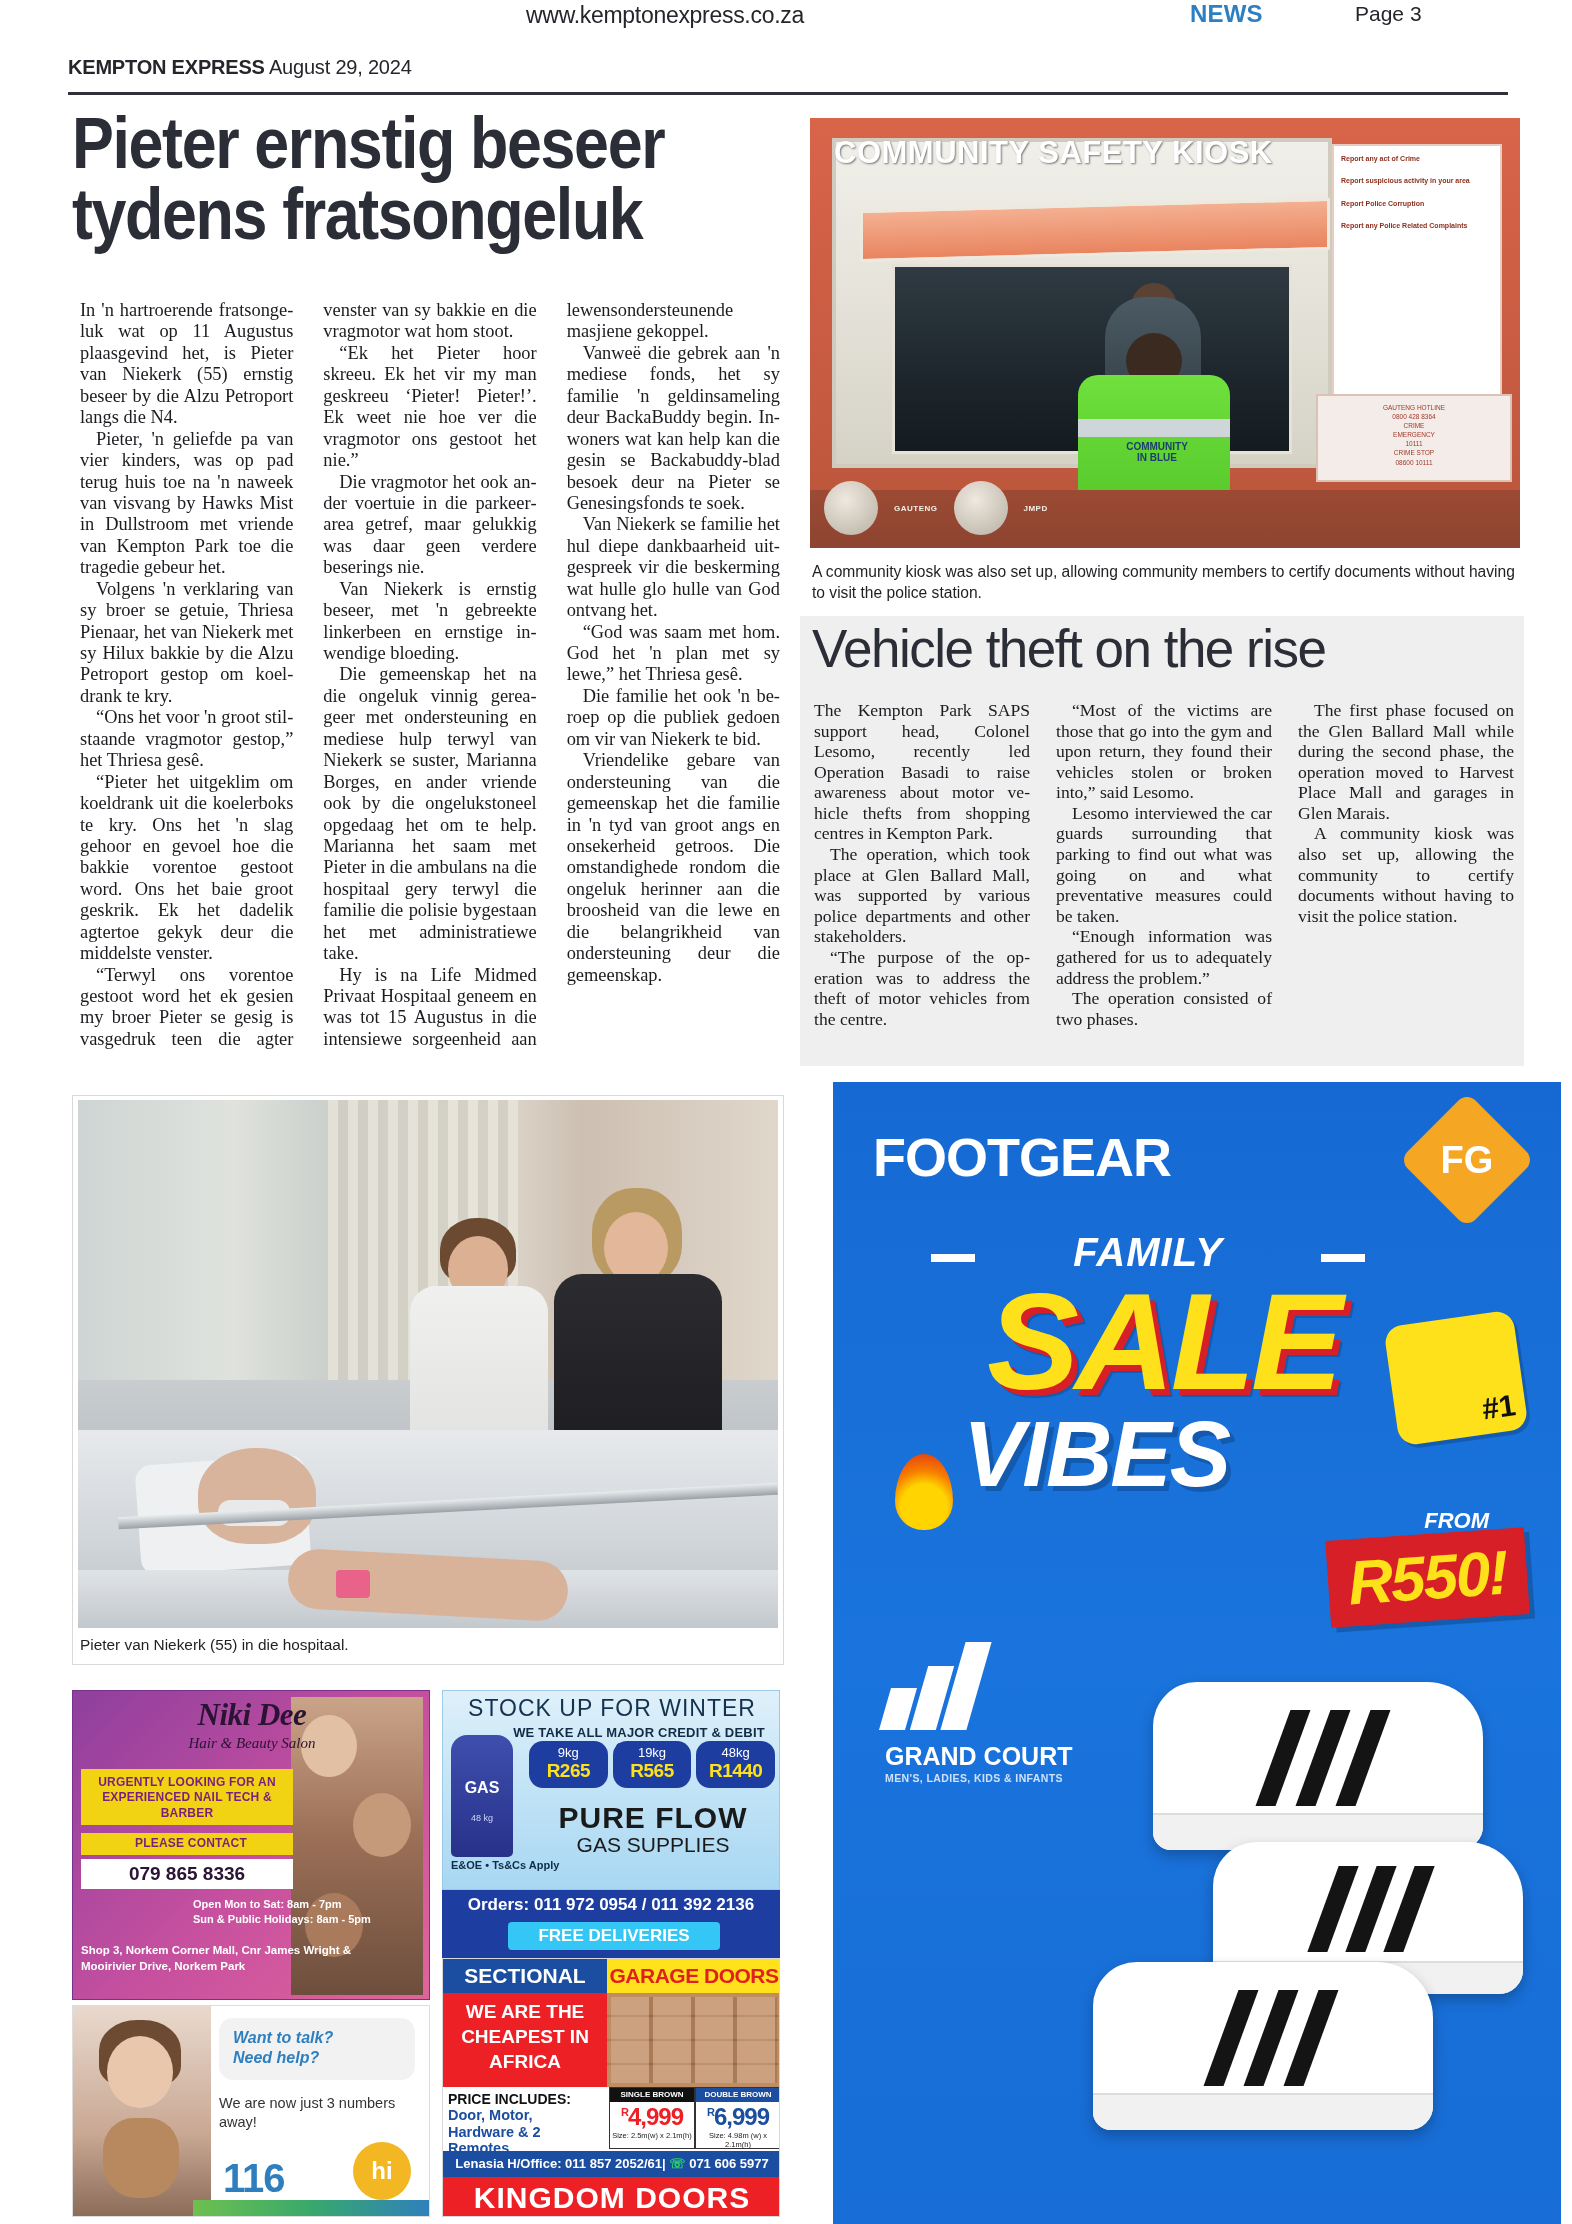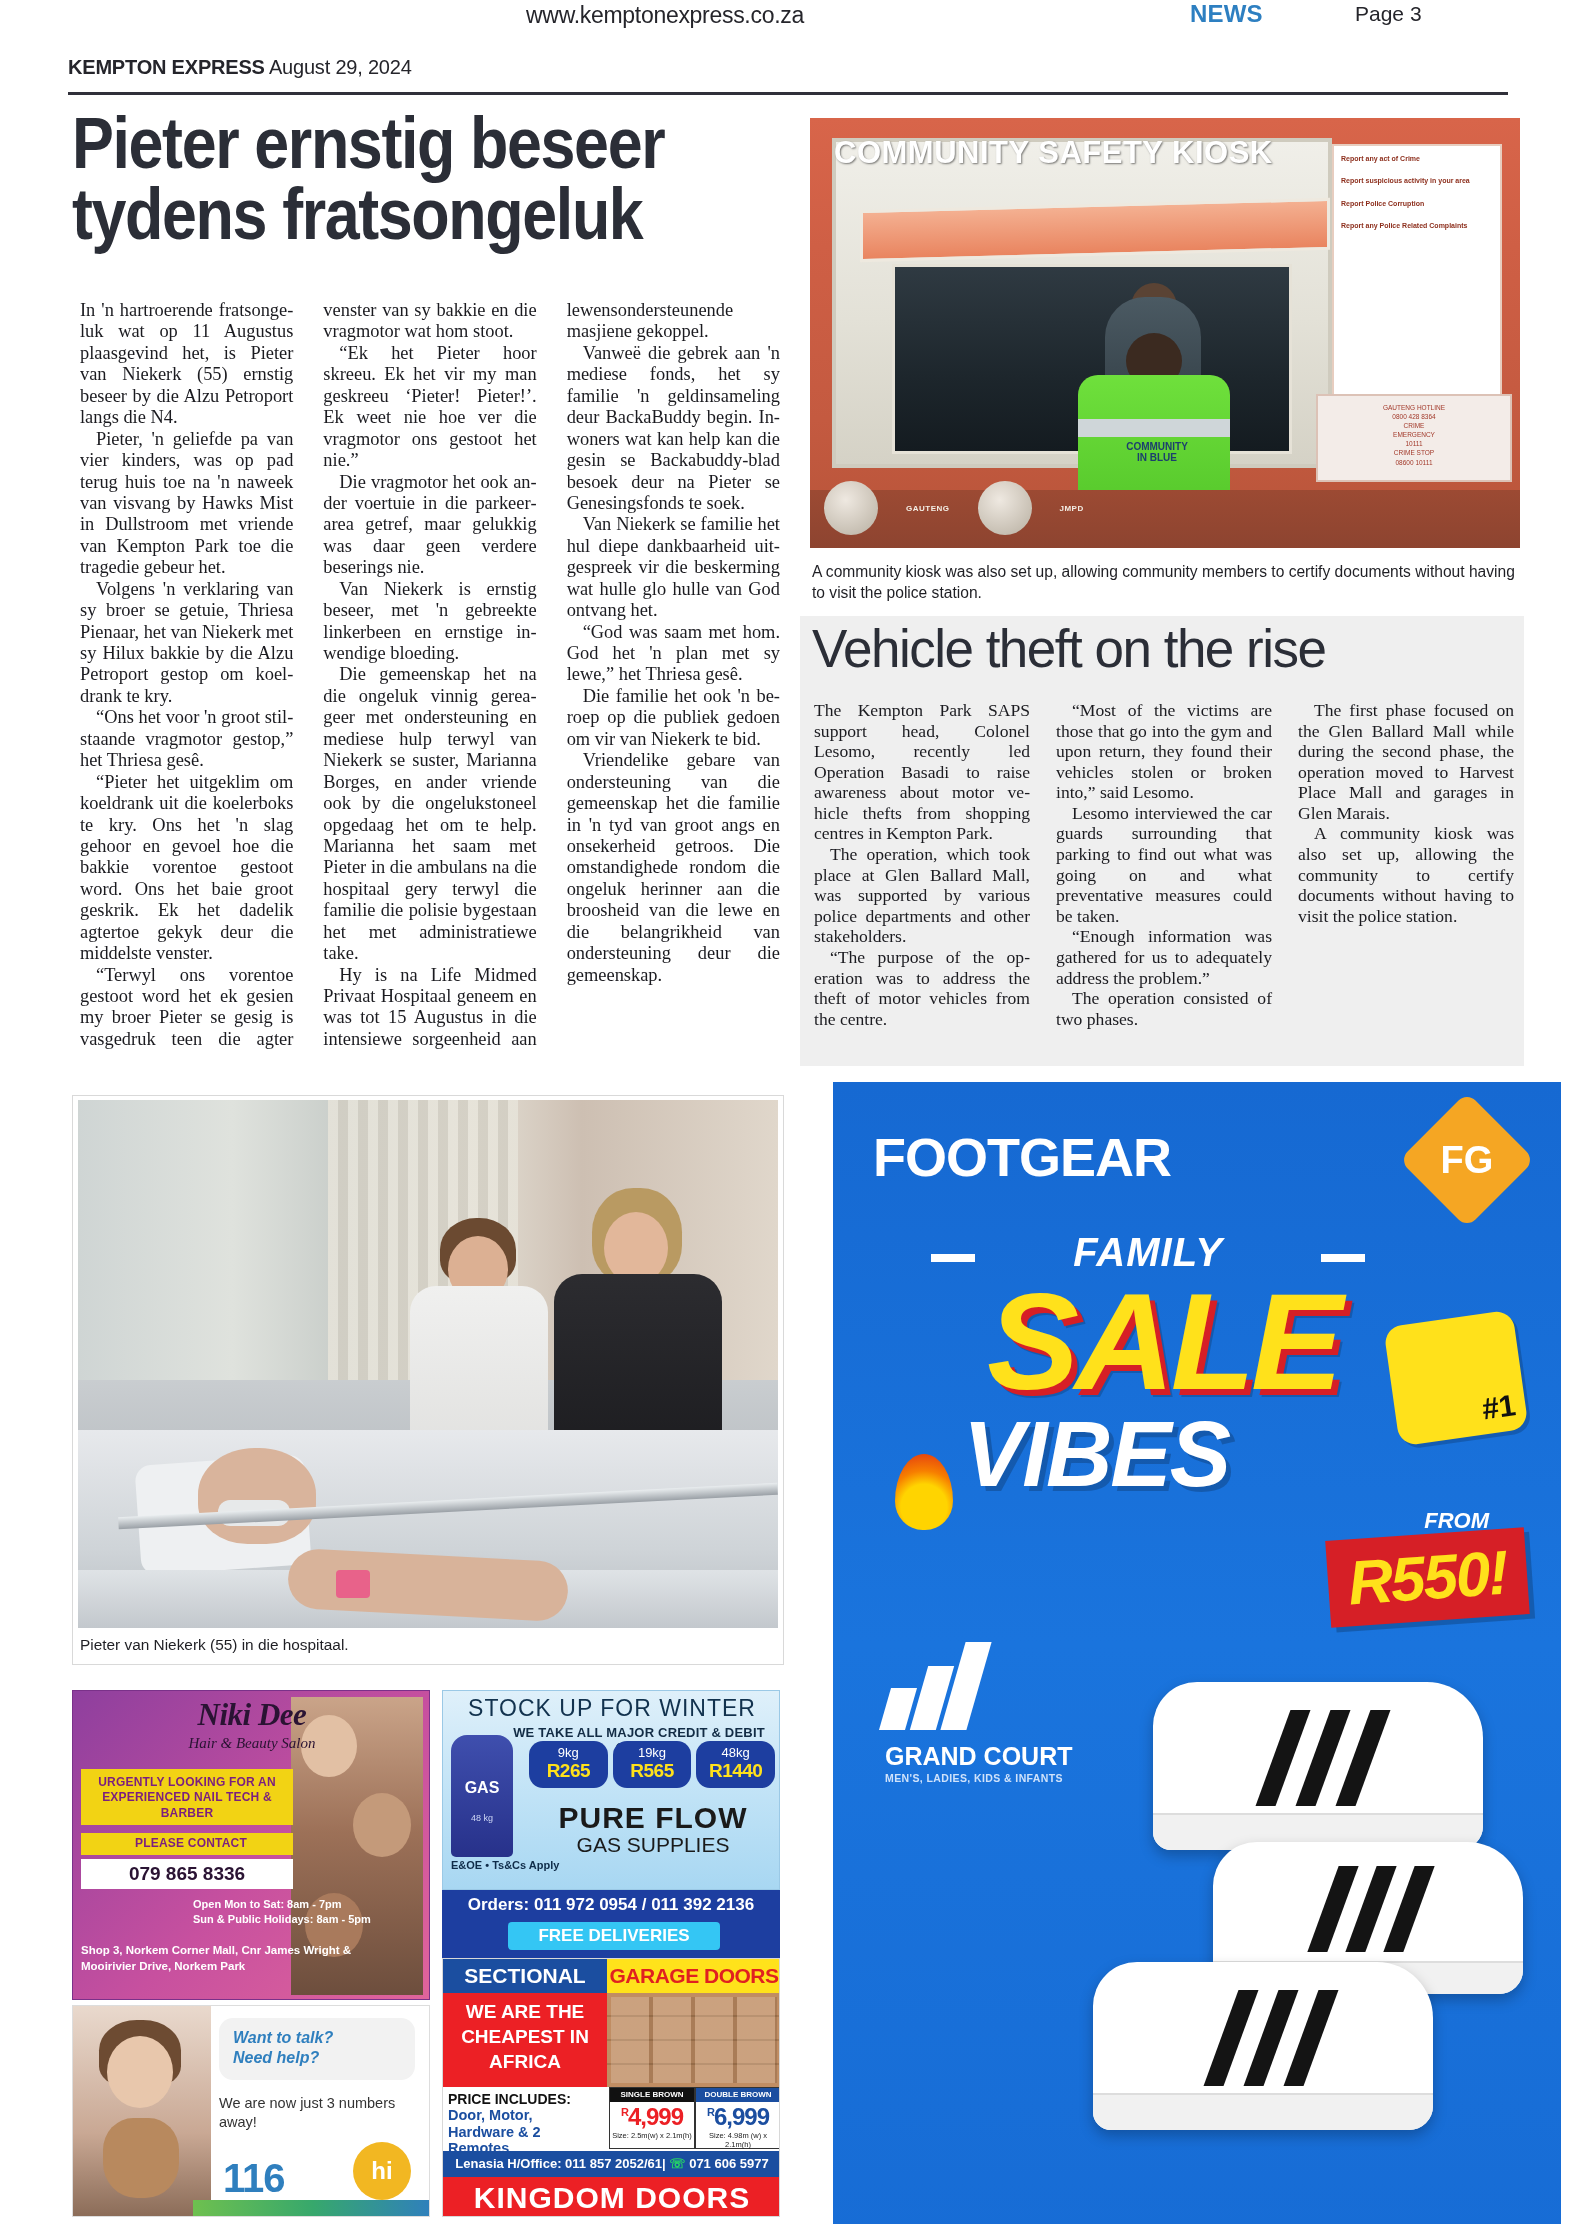--- a/index.html
+++ b/index.html
@@ -135,21 +135,21 @@
   .off-trousers {
     position: absolute; left: 30px; top: 168px; width: 128px; height: 50px;
     background: linear-gradient(180deg,#2b4f8f 0%, #1d3a6d 100%);
   }
   .off-head {
     position: absolute; left: 66px; top: 0px; width: 56px; height: 56px;
     background: #3b2a20; border-radius: 50%;
   }
   .kiosk-badges {
     position: absolute; left: 14px; bottom: 10px; width: 470px; height: 60px;
-    display: flex; gap: 28px; align-items: center;
+    display: flex; gap: 16px; align-items: center;
   }
   .badge-circ { width: 54px; height: 54px; border-radius: 50%;
     background: radial-gradient(circle at 40% 35%, #f3f1ea, #b9b4a6); opacity: .95; }
   .badge-txt { font-family: "Liberation Sans", sans-serif; font-size: 8px;
     color: #f4efe6; font-weight: 700; letter-spacing: .5px; }
   .kiosk-ground {
     position: absolute; left: 0; bottom: 0; width: 710px; height: 58px;
     background: linear-gradient(180deg,#9c4a33 0%, #8d4430 100%);
   }
   .photo-caption {

